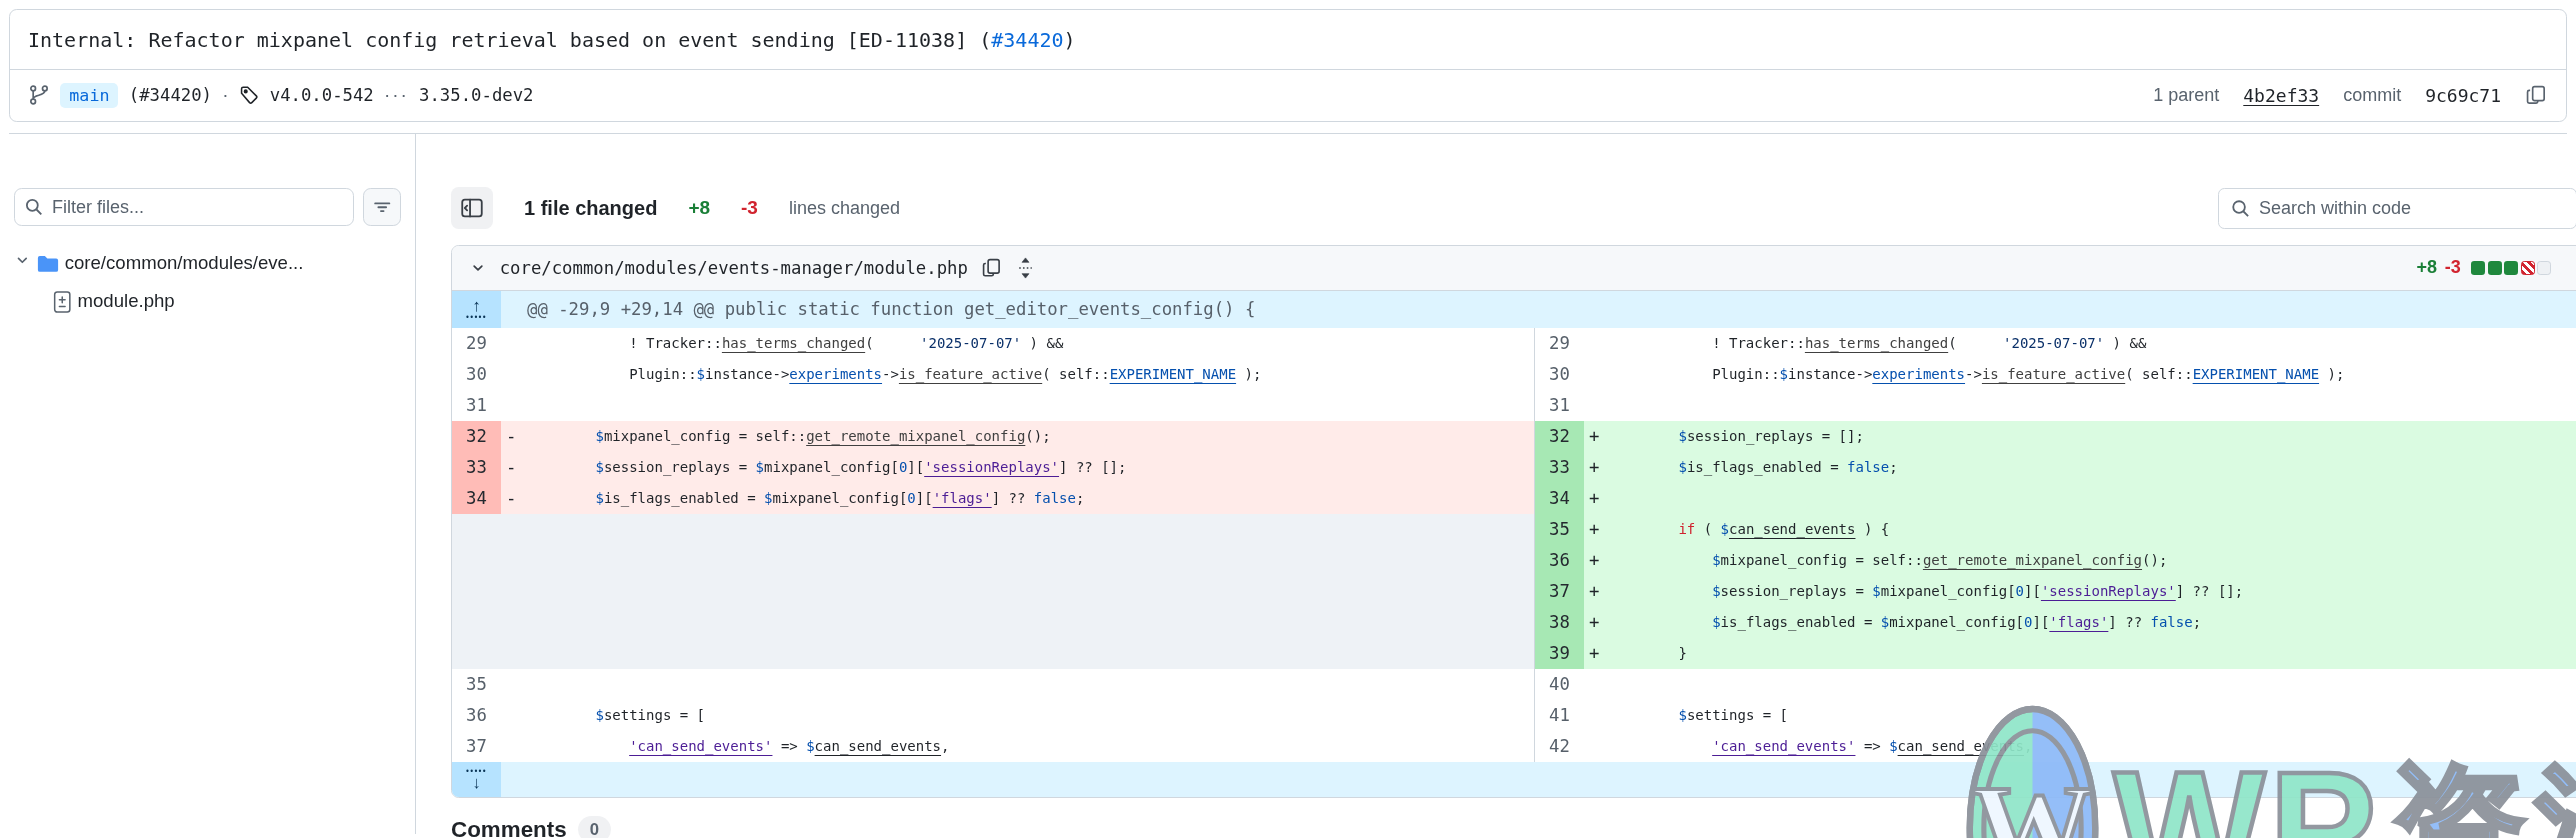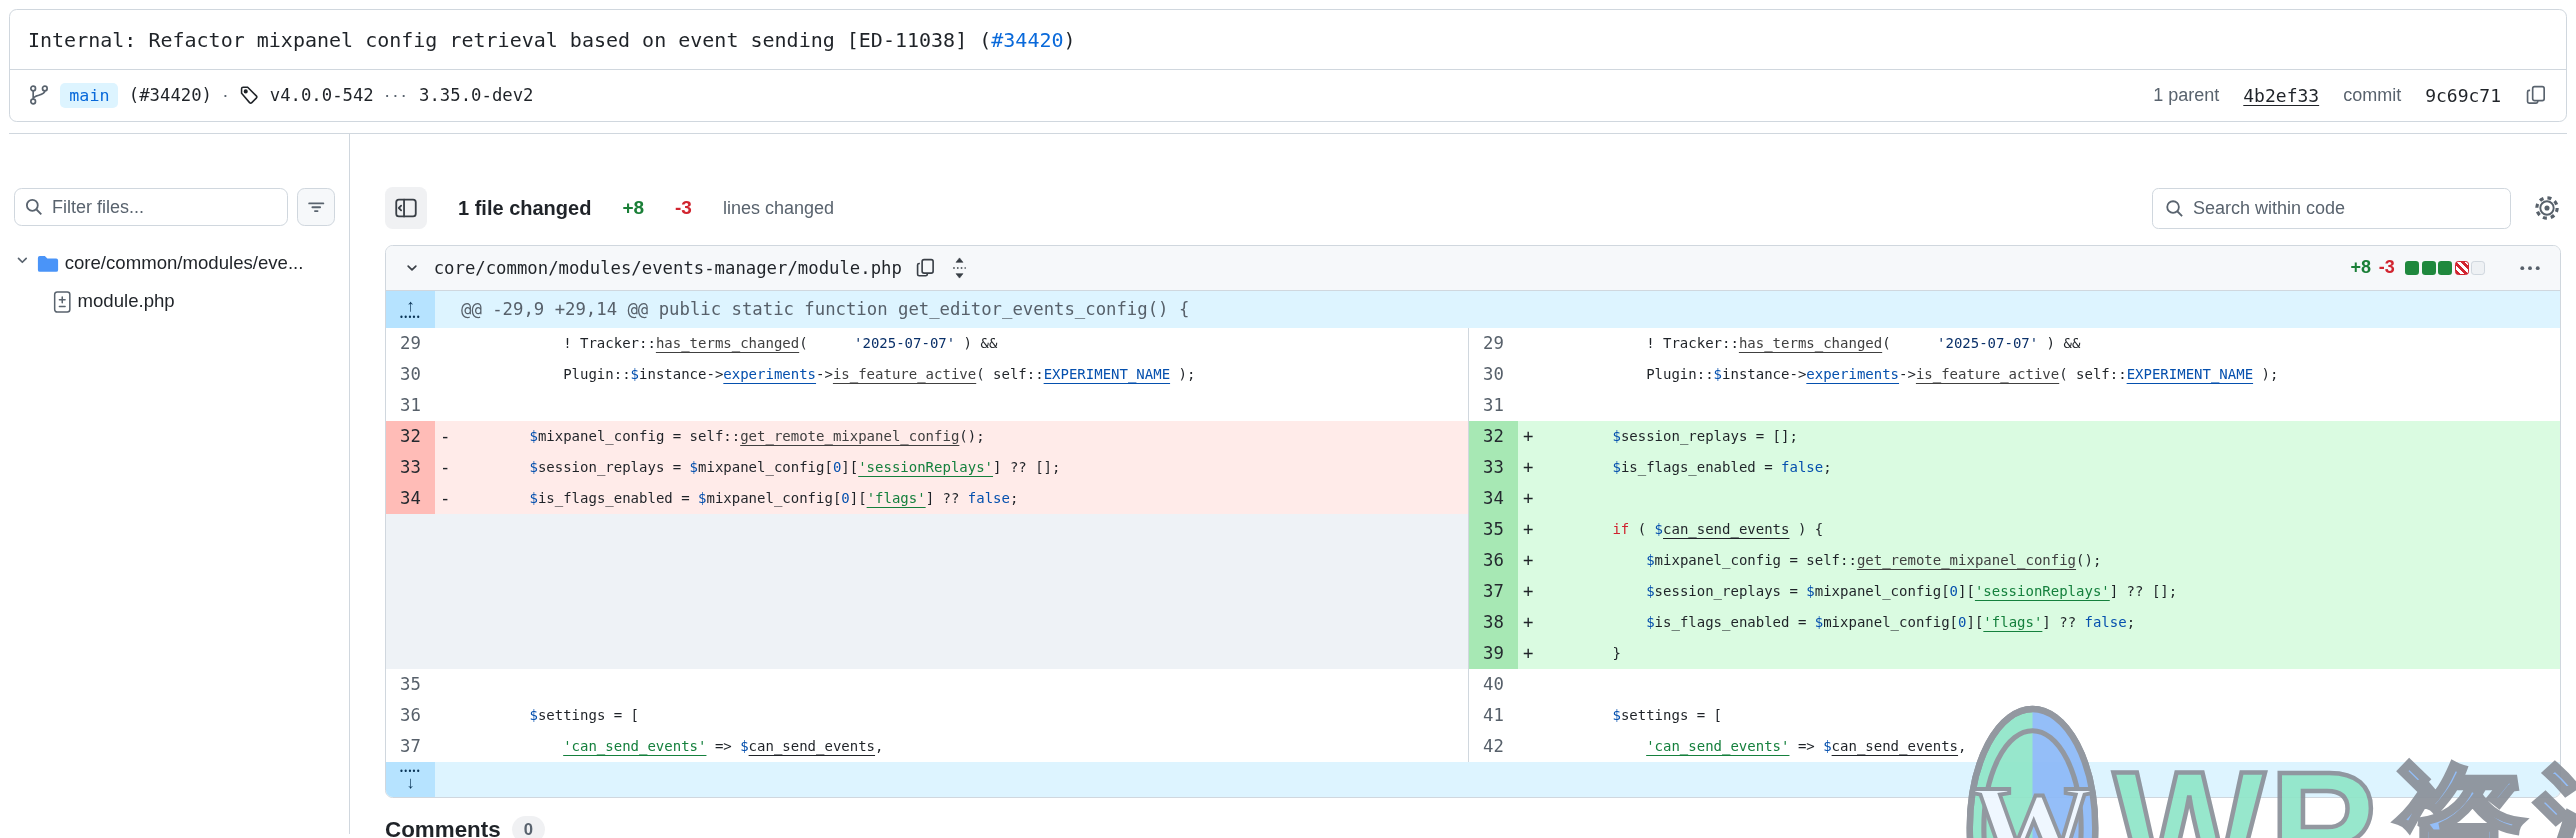--- a/index.html
+++ b/index.html
@@ -20,21 +20,21 @@
   .meta-mono { font-family:"DejaVu Sans Mono", monospace; font-size:17.3px; color:#1f2328; }
   .meta-sep { color:#59636e; font-size:19px; }
   .meta-more { color:#59636e; font-size:19px; letter-spacing:1.9px; cursor:pointer; }
   .meta-right { display:flex; align-items:center; gap:24px; font-size:18px; color:#59636e; }
   .sha { font-family:"DejaVu Sans Mono", monospace; color:#1f2328; }
   .sha.link { text-decoration:underline; text-underline-offset:3.2px; }
   .hdr-divider { border-bottom:0.6px solid #d0d7de; margin-top:11.5px; }
 
   
   .content { display:flex; height:700px; }
-  .sidebar { width:350px; border-right:0.6px solid #d0d7de; padding:54px 14px 0 14px; flex-shrink:0; }
+  .sidebar { width:416px; border-right:0.6px solid #d0d7de; padding:54px 14px 0 14px; flex-shrink:0; }
   .filter-row { display:flex; gap:9px; }
   .filter-input-wrap { flex:1; position:relative; }
   .filter-input-wrap svg { position:absolute; left:10.3px; top:9px; }
   .filter-input { width:100%; height:38px; border:0.6px solid #d0d7de; border-radius:7.7px;
                   padding:0 9px 0 37px; font-size:18px; color:#1f2328; outline:none; }
   .filter-input::placeholder { color:#59636e; }
   .icon-btn { width:38px; height:38px; border:0.6px solid #d0d7de; border-radius:7.7px; background:#f6f8fa;
               display:flex; align-items:center; justify-content:center; cursor:pointer; }
   .tree { margin-top:26px; }
   .tree-row { display:flex; align-items:flex-start; gap:5px; height:33px; font-size:18.6px; cursor:pointer;
@@ -98,21 +98,21 @@
   .marker { width:27px; flex-shrink:0; display:flex; align-items:center; padding-left:5.1px;
             font-family:"DejaVu Sans Mono", monospace; font-size:17.3px; color:#1f2328; }
   .code { flex:1; display:flex; align-items:center; overflow:hidden;
           font-family:"DejaVu Sans Mono", monospace; font-size:14px; white-space:pre; tab-size:4; }
   .code span { white-space:pre; }
   .tk-pl { color:#1f2328; }
   .tk-d { color:#0550ae; }
   .tk-en { color:#404040; text-decoration:underline; text-underline-offset:3.8px; text-decoration-thickness:1.3px; }
   .tk-cb { color:#0550ae; text-decoration:underline; text-underline-offset:3.8px; text-decoration-thickness:1.3px; }
   .tk-s { color:#0a3069;margin-left:38px; }
-  .tk-su { color:#15803d; text-decoration:underline; text-underline-offset:3.8px; text-decoration-thickness:1.3px; }
+  .tk-su { color:#4c1d95; text-decoration:underline; text-underline-offset:3.8px; text-decoration-thickness:1.3px; }
   .tk-k { color:#cf222e; }
   .tk-n { color:#0550ae; }
   .tk-f { color:#0550ae; }
   .tk-plu { color:#1f2328; text-decoration:underline; text-underline-offset:3.8px; text-decoration-thickness:1.3px; }
 
   
   .comments { display:flex; align-items:center; gap:11.5px; margin-top:18px; }
   .comments-title { font-size:22.4px; font-weight:bold; color:#1f2328; }
   .comments-badge { background:#f0f1f3; color:#59636e; border-radius:640px; font-size:16.7px;
                     padding:3.8px 11.5px; font-weight:bold; }

